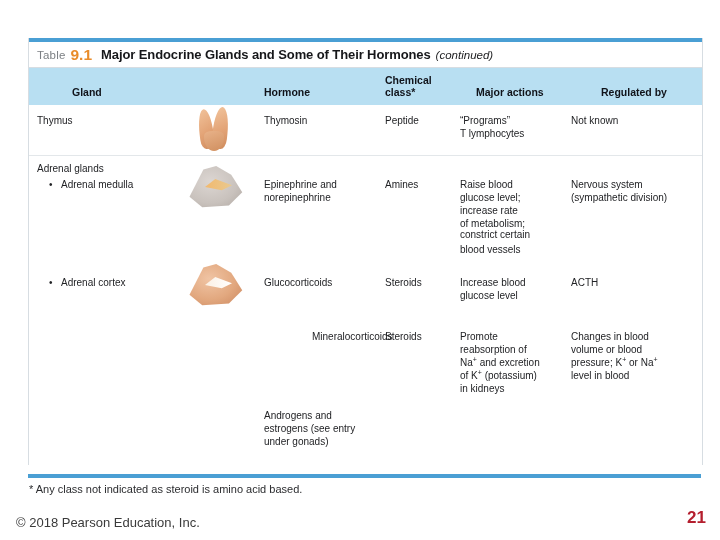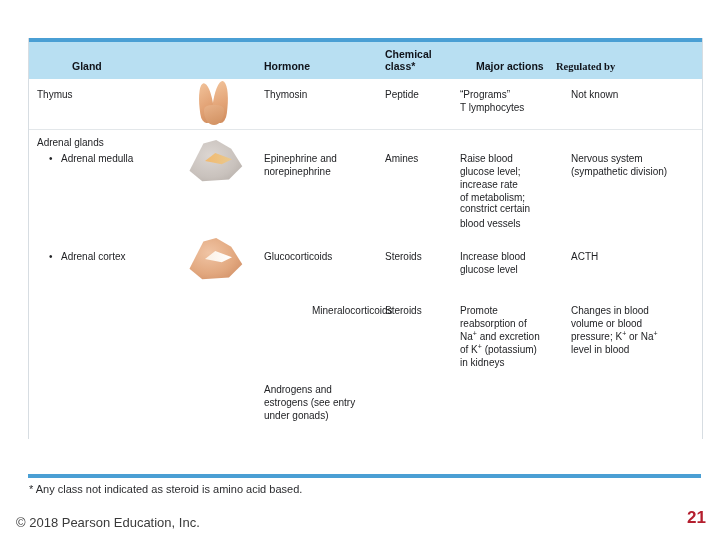--- a/index.html
+++ b/index.html
@@ -183,28 +183,34 @@
   }
   sup { font-size: 7px; vertical-align: super; line-height: 0; }
 </style>
 </head>
 <body>
 
 <div class="table-frame">
 
   <div class="rule-top"></div>
 
+  <div class="title-band">
+    <span class="tbl-word">Table</span>
+    <span class="tbl-num">9.1</span>
+    <span class="tbl-title">Major Endocrine Glands and Some of Their Hormones</span>
+    <span class="tbl-cont">(continued)</span>
+  </div>
 
   <div class="head-row">
     <span class="hcell" style="left:8px;margin-left:35px;">Gland</span>
     <span class="hcell" style="left:235px;">Hormone</span>
     <span class="hcell" style="left:356px; bottom:7px;">class*</span>
     <span class="hcell" style="left:356px; bottom:19px;">Chemical</span>
     <span class="hcell" style="left:431px;padding-left:16px;">Major actions</span>
-    <span class="hcell" style="left:527px;font-family:Liberation Serif, serif;">Regulated by</span>
+    <span class="hcell" style="left:572px;">Regulated by</span>
   </div>
 
   <div class="body-area">
 
     <div>
       <span class="cell" style="left:8px; top:10px;">Thymus</span>
 
       <span class="art thymus" style="left:168px; top:2px;">
         <span class="thy-lobe thy-l"></span>
         <span class="thy-lobe thy-r"></span>

